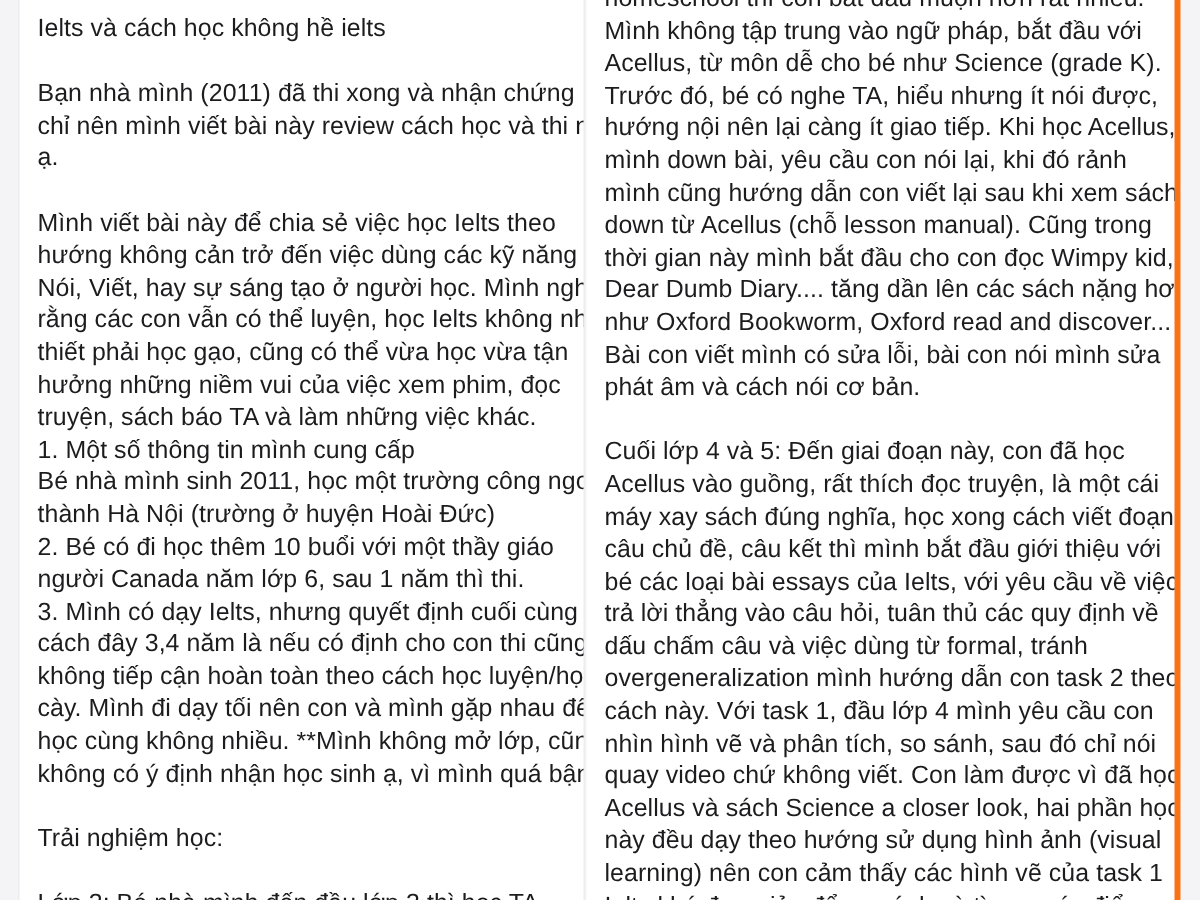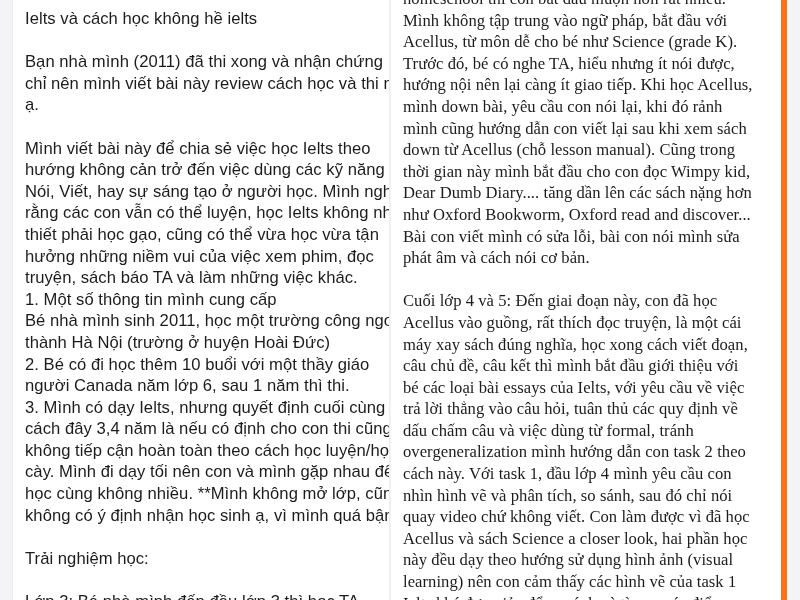--- a/index.html
+++ b/index.html
@@ -8,21 +8,21 @@
     background: #f4f4f6;
     font-family: "Liberation Sans", sans-serif;
     position: relative;
   }
   .panel {
     position: absolute; top: 0; height: 600px; overflow: hidden;
     background: #ffffff;
     box-sizing: border-box;
   }
   .panel-left { left: 12px; width: 378px; border-left: 1px solid #ececef; border-right: 1px solid #ececef; }
-  .panel-right { left: 391px; width: 396px; border-right: 6px solid #f97316; font-family: Liberation Serif, serif; }
+  .panel-right { left: 391px; width: 396px; border-right: 4px solid #f97316; }
   .post-text {
     position: absolute;
     font-size: 16.6px;
     line-height: 21.6px;
     color: #1c1c1e;
     white-space: pre-wrap;
     letter-spacing: 0.05px;
   }
   .panel-left .post-text { left: 12px; top: 8px; width: 362px; }
   .panel-right .post-text { left: 12px; top: -12px; width: 384px; }

